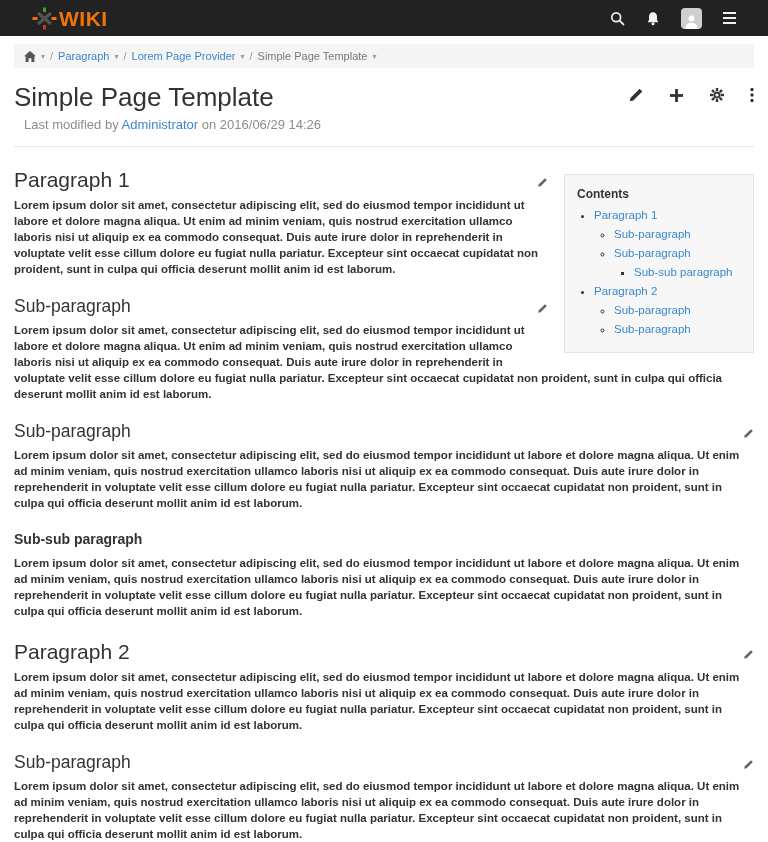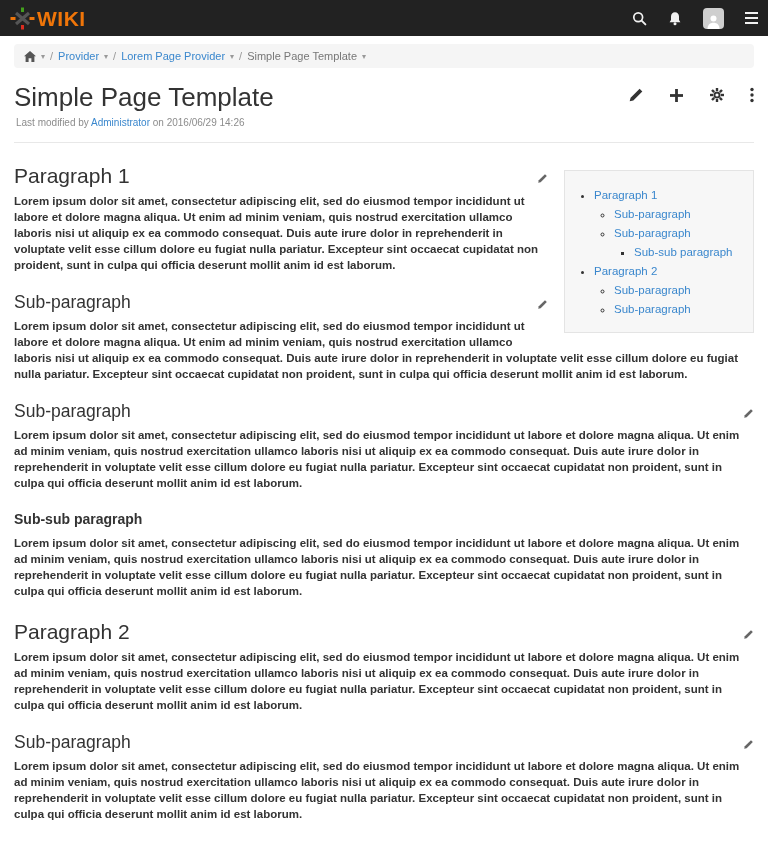--- a/index.html
+++ b/index.html
@@ -9,21 +9,21 @@
     background: #ffffff;
     color: #333;
     min-height: 842px;
     position: relative;
   }
 
   
   .navbar {
     height: 36px; background: #222222;
     display: flex; align-items: center; justify-content: space-between;
-    padding: 0 10px;
+    padding: 0 32px;
   }
   .brand { display: flex; align-items: center; gap: 2px; cursor: pointer; }
   .brand-word {
     color: #ef7509; font-size: 21px; font-weight: bold; letter-spacing: 0.5px;
     line-height: 1;
   }
   .nav-icons { display: flex; align-items: center; gap: 21px; }
   .nav-btn { display: flex; align-items: center; justify-content: center; cursor: pointer; }
   .avatar-box {
     width: 21px; height: 21px; background: #cfcfcf; border-radius: 4px;
@@ -44,21 +44,21 @@
   .crumb-current { color: #777; }
 
   
   .title-row {
     margin: 15px 14px 0; display: flex; align-items: flex-start; justify-content: space-between;
   }
   .page-title { font-size: 26px; font-weight: 400; color: #333; line-height: 1.1; }
   .title-actions { display: flex; align-items: center; gap: 25px; padding-top: 4px; }
   .title-actions .act { cursor: pointer; color: #333; display: flex; align-items: center; }
 
-  .modified-line { margin: 5px 16px 0; font-size: 10px; color: #8c8c8c; }
+  .modified-line { margin: 5px 24px 0; font-size: 13px; color: #8c8c8c; }
   .modified-line a { color: #3a87cd; text-decoration: none; cursor: pointer; }
 
   hr.title-rule { border: none; border-top: 1px solid #e8e8e8; margin: 14px 14px 0; }
 
   
   .content { margin: 13px 14px 0; font-size: 11.5px; line-height: 16px; }
 
   .toc {
     float: right; width: 190px;
     background: #f7f7f7; border: 1px solid #e4e4e4;
@@ -133,21 +133,21 @@
 </div>
 
 <div class="breadcrumb">
   <span>
     <svg width="12" height="11" viewBox="0 0 12 11">
       <path d="M6 0 L12 5.2 H10.4 V11 H7.4 V7.2 H4.6 V11 H1.6 V5.2 H0 Z" fill="#555555"></path>
     </svg>
   </span>
   <span class="crumb-caret">▾</span>
   <span class="crumb-sep">/</span>
-  <a>Provider</a>
+  <a>Paragraph</a>
   <span class="crumb-caret">▾</span>
   <span class="crumb-sep">/</span>
   <a>Lorem Page Provider</a>
   <span class="crumb-caret">▾</span>
   <span class="crumb-sep">/</span>
   <span class="crumb-current">Simple Page Template</span>
   <span class="crumb-caret">▾</span>
 </div>
 
 <div class="title-row">
@@ -194,20 +194,21 @@
   <span>Last modified by</span>
   <a>Administrator</a>
   <span>on 2016/06/29 14:26</span>
 </div>
 
 <hr class="title-rule">
 
 <div class="content">
 
   <div class="toc">
+    <div class="toc-title">Contents</div>
     <ul>
       <li>
         <a>Paragraph 1</a>
         <ul>
           <li><a>Sub-paragraph</a></li>
           <li>
             <a>Sub-paragraph</a>
             <ul>
               <li><a>Sub-sub paragraph</a></li>
             </ul>

